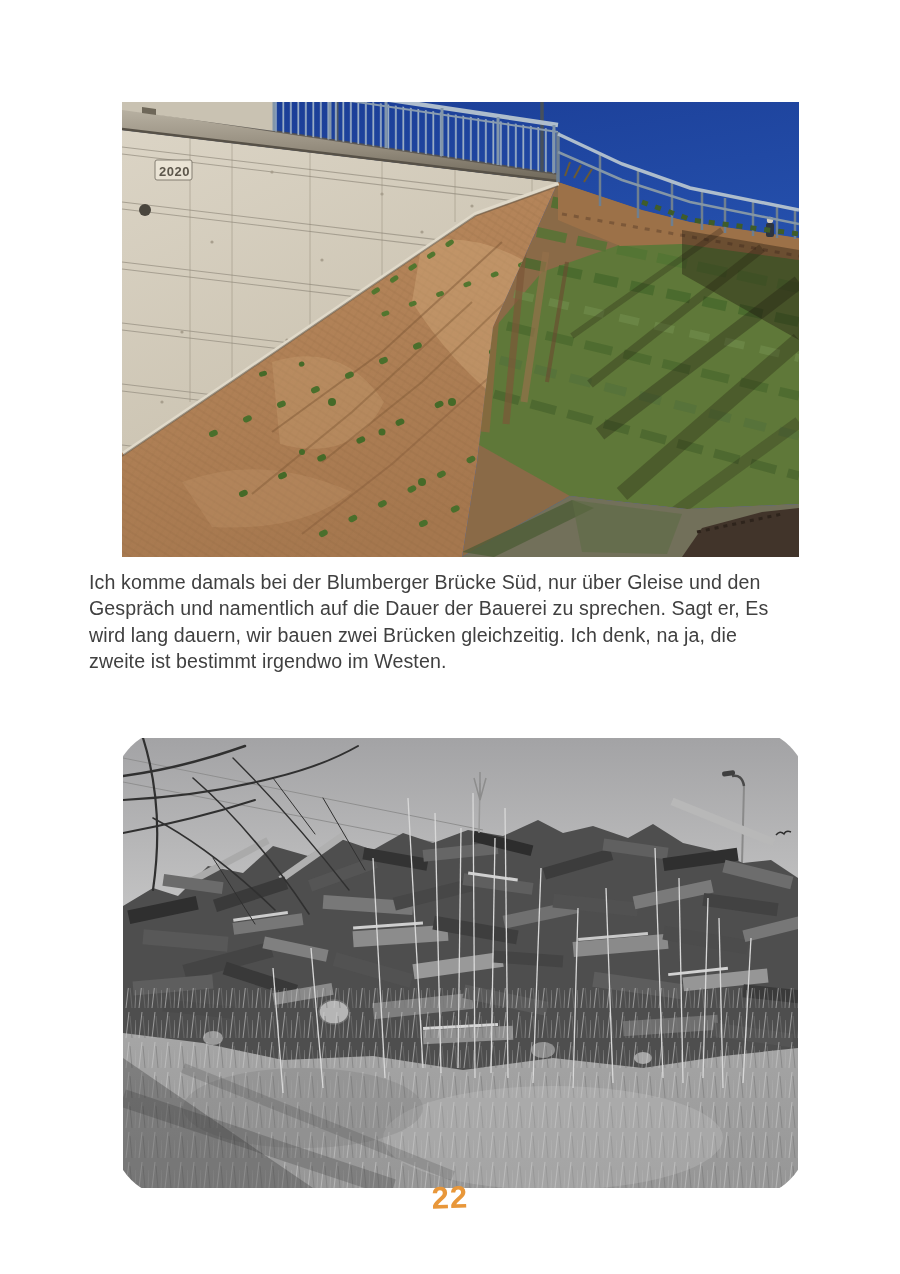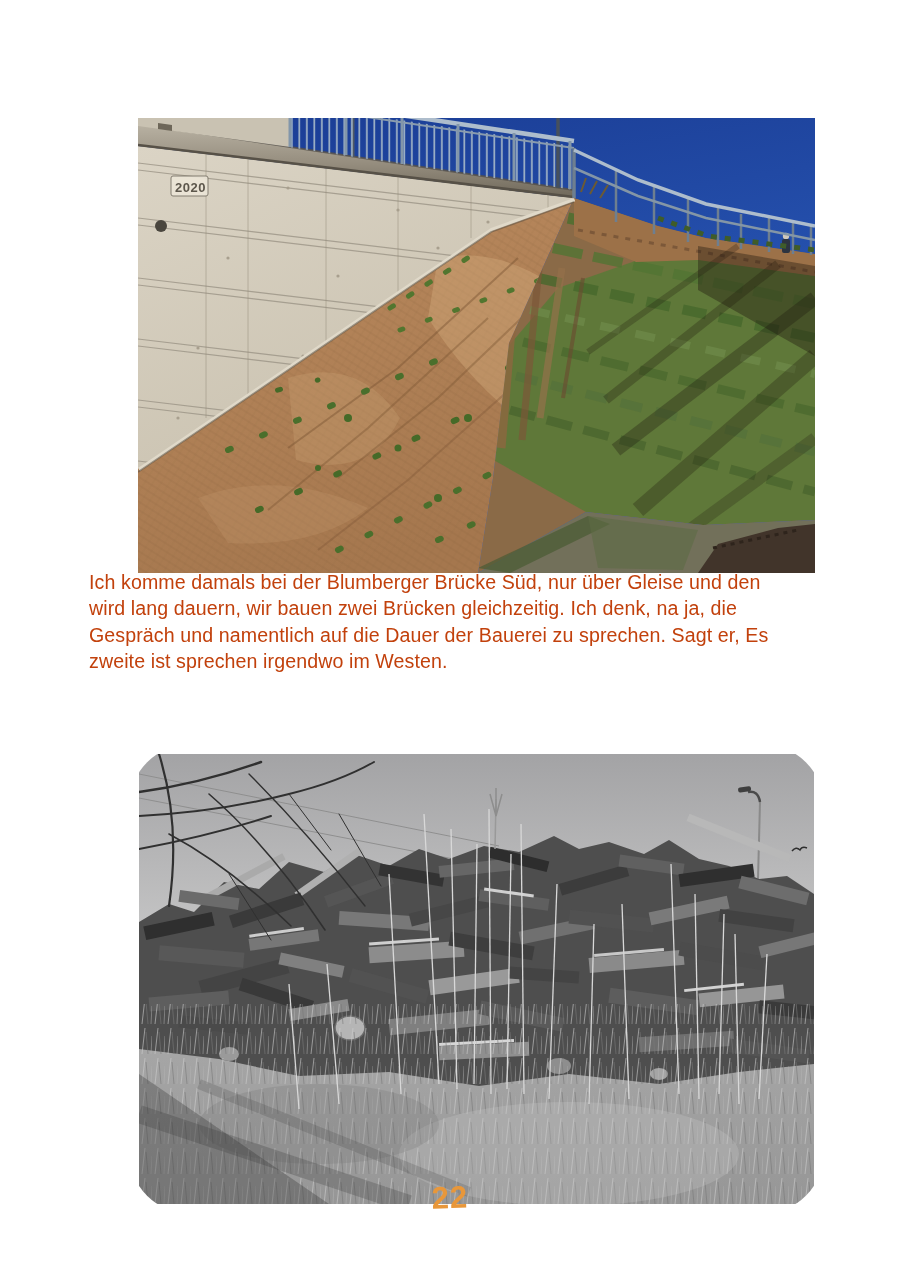--- a/index.html
+++ b/index.html
@@ -1,22 +1,22 @@
 <!DOCTYPE html>
 <html><head>
 <meta charset="utf-8">
 <style>
   html,body{margin:0;padding:0;background:#ffffff;}
   body{width:900px;height:1274px;font-family:"Liberation Sans","DejaVu Sans",sans-serif;}
   .page{position:relative;width:900px;height:1274px;background:#ffffff;overflow:hidden;}
-  figure{margin:16px;padding:10px;}
+  figure{margin:0;padding:10px;}
   .photo-top{position:absolute;left:112px;top:92px;width:677px;height:455px;overflow:hidden;}
   .photo-bottom{position:absolute;left:113px;top:728px;width:675px;height:450px;border-radius:62px;overflow:hidden;}
   .photo-top svg,.photo-bottom svg{display:block;width:100%;height:100%;}
-  .paragraph{position:absolute;left:89px;top:569px;width:732px;color:#c2410c;
+  .paragraph{position:absolute;left:89px;top:569px;width:732px;color:#404040;
              font-size:19.6px;line-height:26.3px;letter-spacing:0.1px;}
   .pline{white-space:nowrap;}
   .page-number{position:absolute;left:0;top:1180px;width:900px;text-align:center;
                font-size:31px;font-weight:bold;color:#E8973A;letter-spacing:1px;
                transform:rotate(-2deg);}
 </style>
 </head>
 <body>
 
 <div class="page">
@@ -212,23 +212,23 @@
         <path d="M436,50 L500,78 L568,100 L677,122" stroke="#8496a6" stroke-width="2.5"></path>
       </g>
 
       <path d="M520,100 L570,118 L677,132" stroke="#3f5c29" stroke-width="5" stroke-dasharray="6 8" fill="none"></path>
       <path d="M443,74 L448,60 M452,76 L459,63 M462,80 L470,67" stroke="#6b5a34" stroke-width="2" fill="none"></path>
     </svg>
   </figure>
 
   <div class="paragraph">
     <div class="pline">Ich komme damals bei der Blumberger Brücke Süd, nur über Gleise und den</div>
+    <div class="pline">Gespräch und namentlich auf die Dauer der Bauerei zu sprechen. Sagt er, Es</div>
     <div class="pline">wird lang dauern, wir bauen zwei Brücken gleichzeitig. Ich denk, na ja, die</div>
-    <div class="pline">Gespräch und namentlich auf die Dauer der Bauerei zu sprechen. Sagt er, Es</div>
-    <div class="pline">zweite ist sprechen irgendwo im Westen.</div>
+    <div class="pline">zweite ist bestimmt irgendwo im Westen.</div>
   </div>
 
   <figure class="photo-bottom">
     <svg viewBox="0 0 675 450" preserveAspectRatio="none">
       <defs>
         <linearGradient id="bwSky" x1="0" y1="0" x2="0" y2="1">
           <stop offset="0" stop-color="#a3a3a5"></stop>
             <stop offset="1" stop-color="#cbcbcb"></stop>
         </linearGradient>
         <linearGradient id="bwGround" x1="0" y1="0" x2="0" y2="1">

